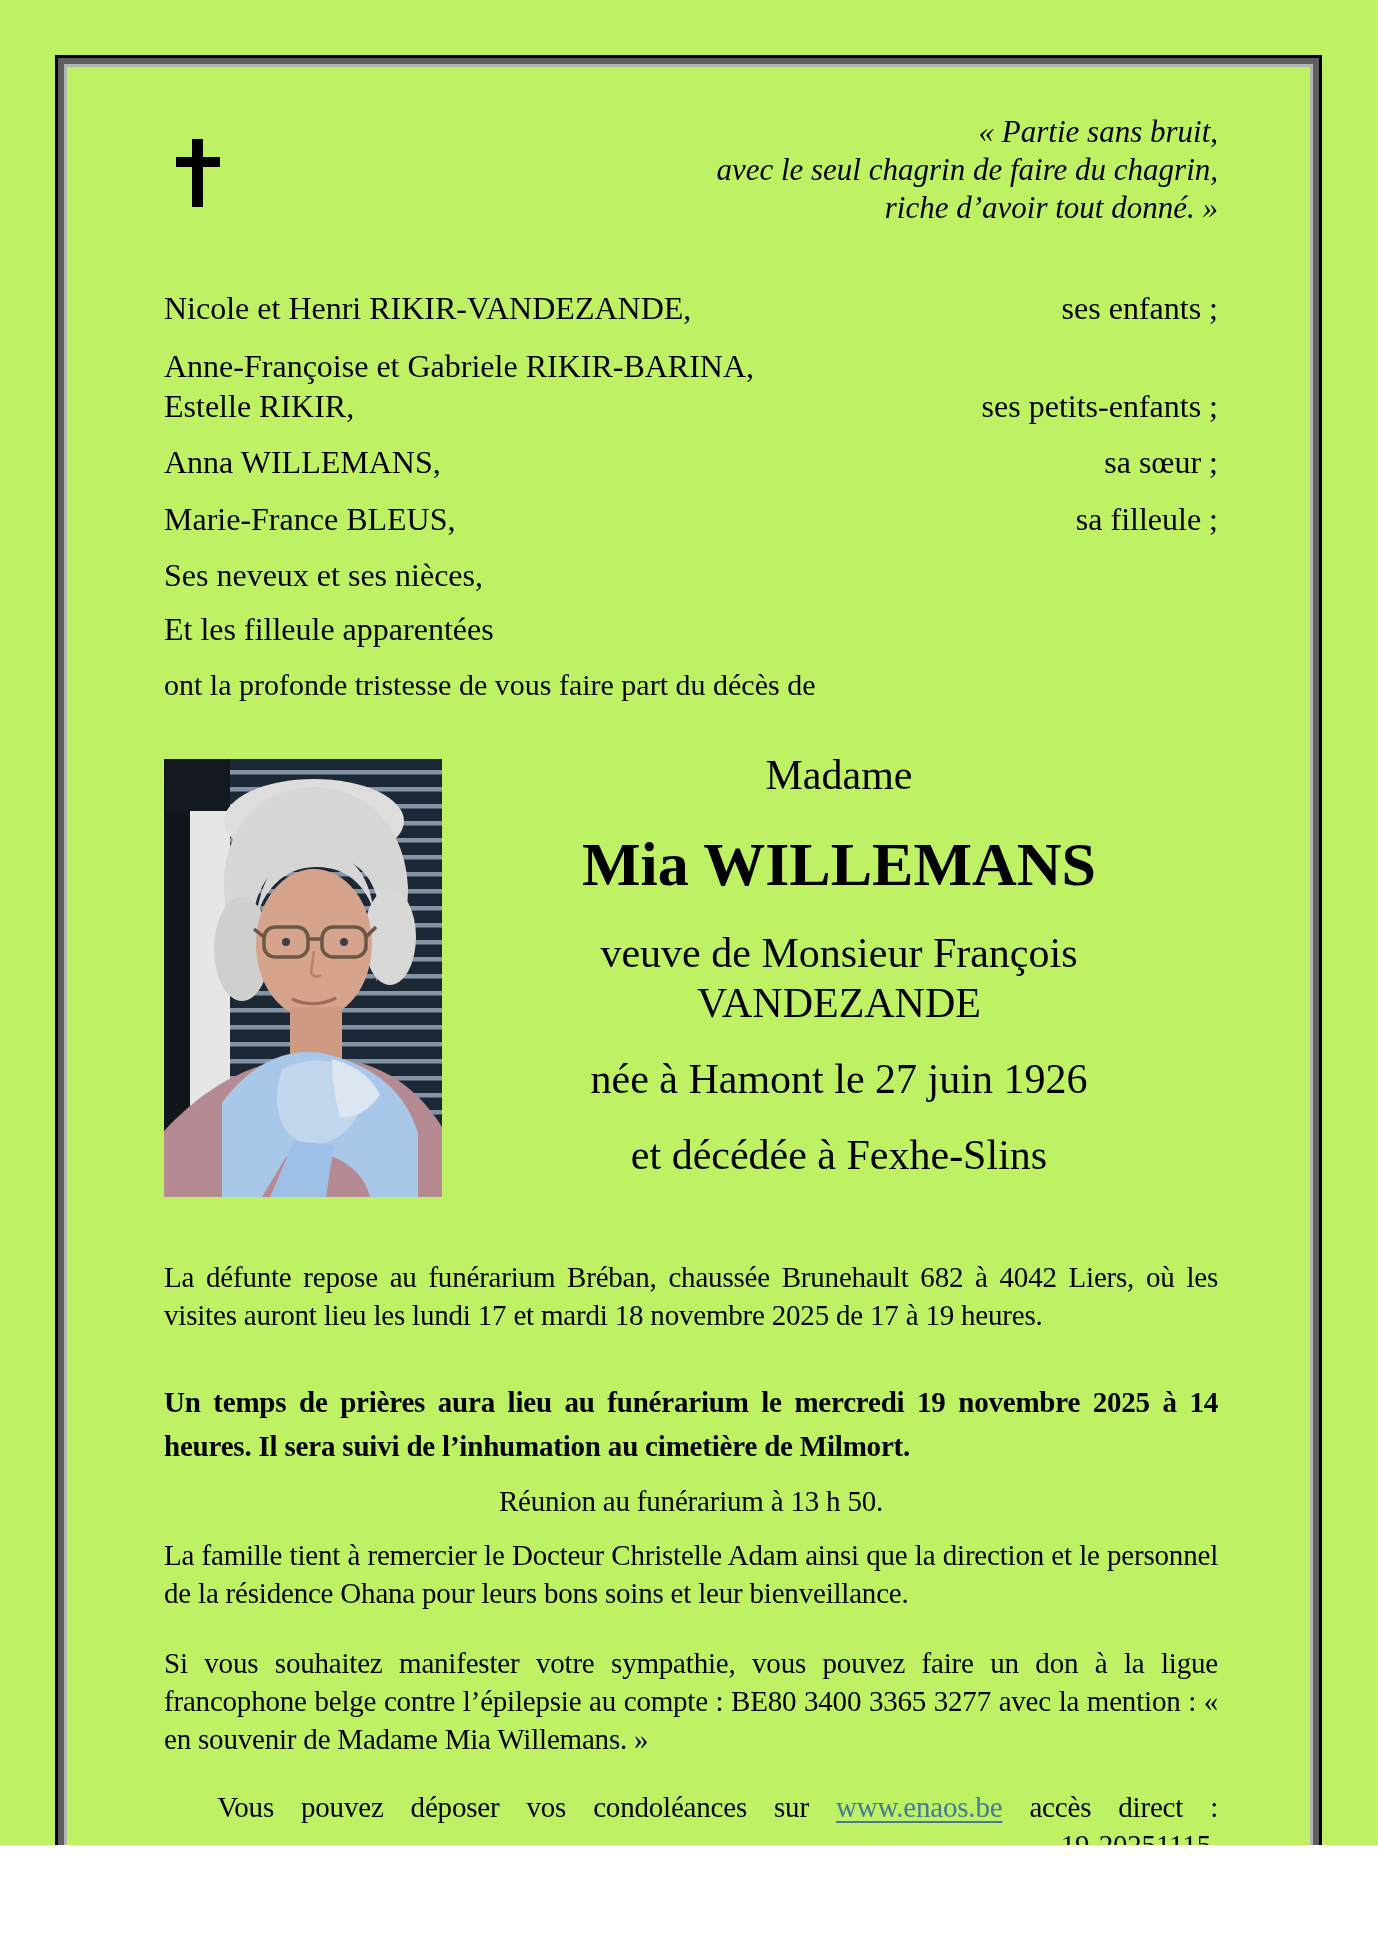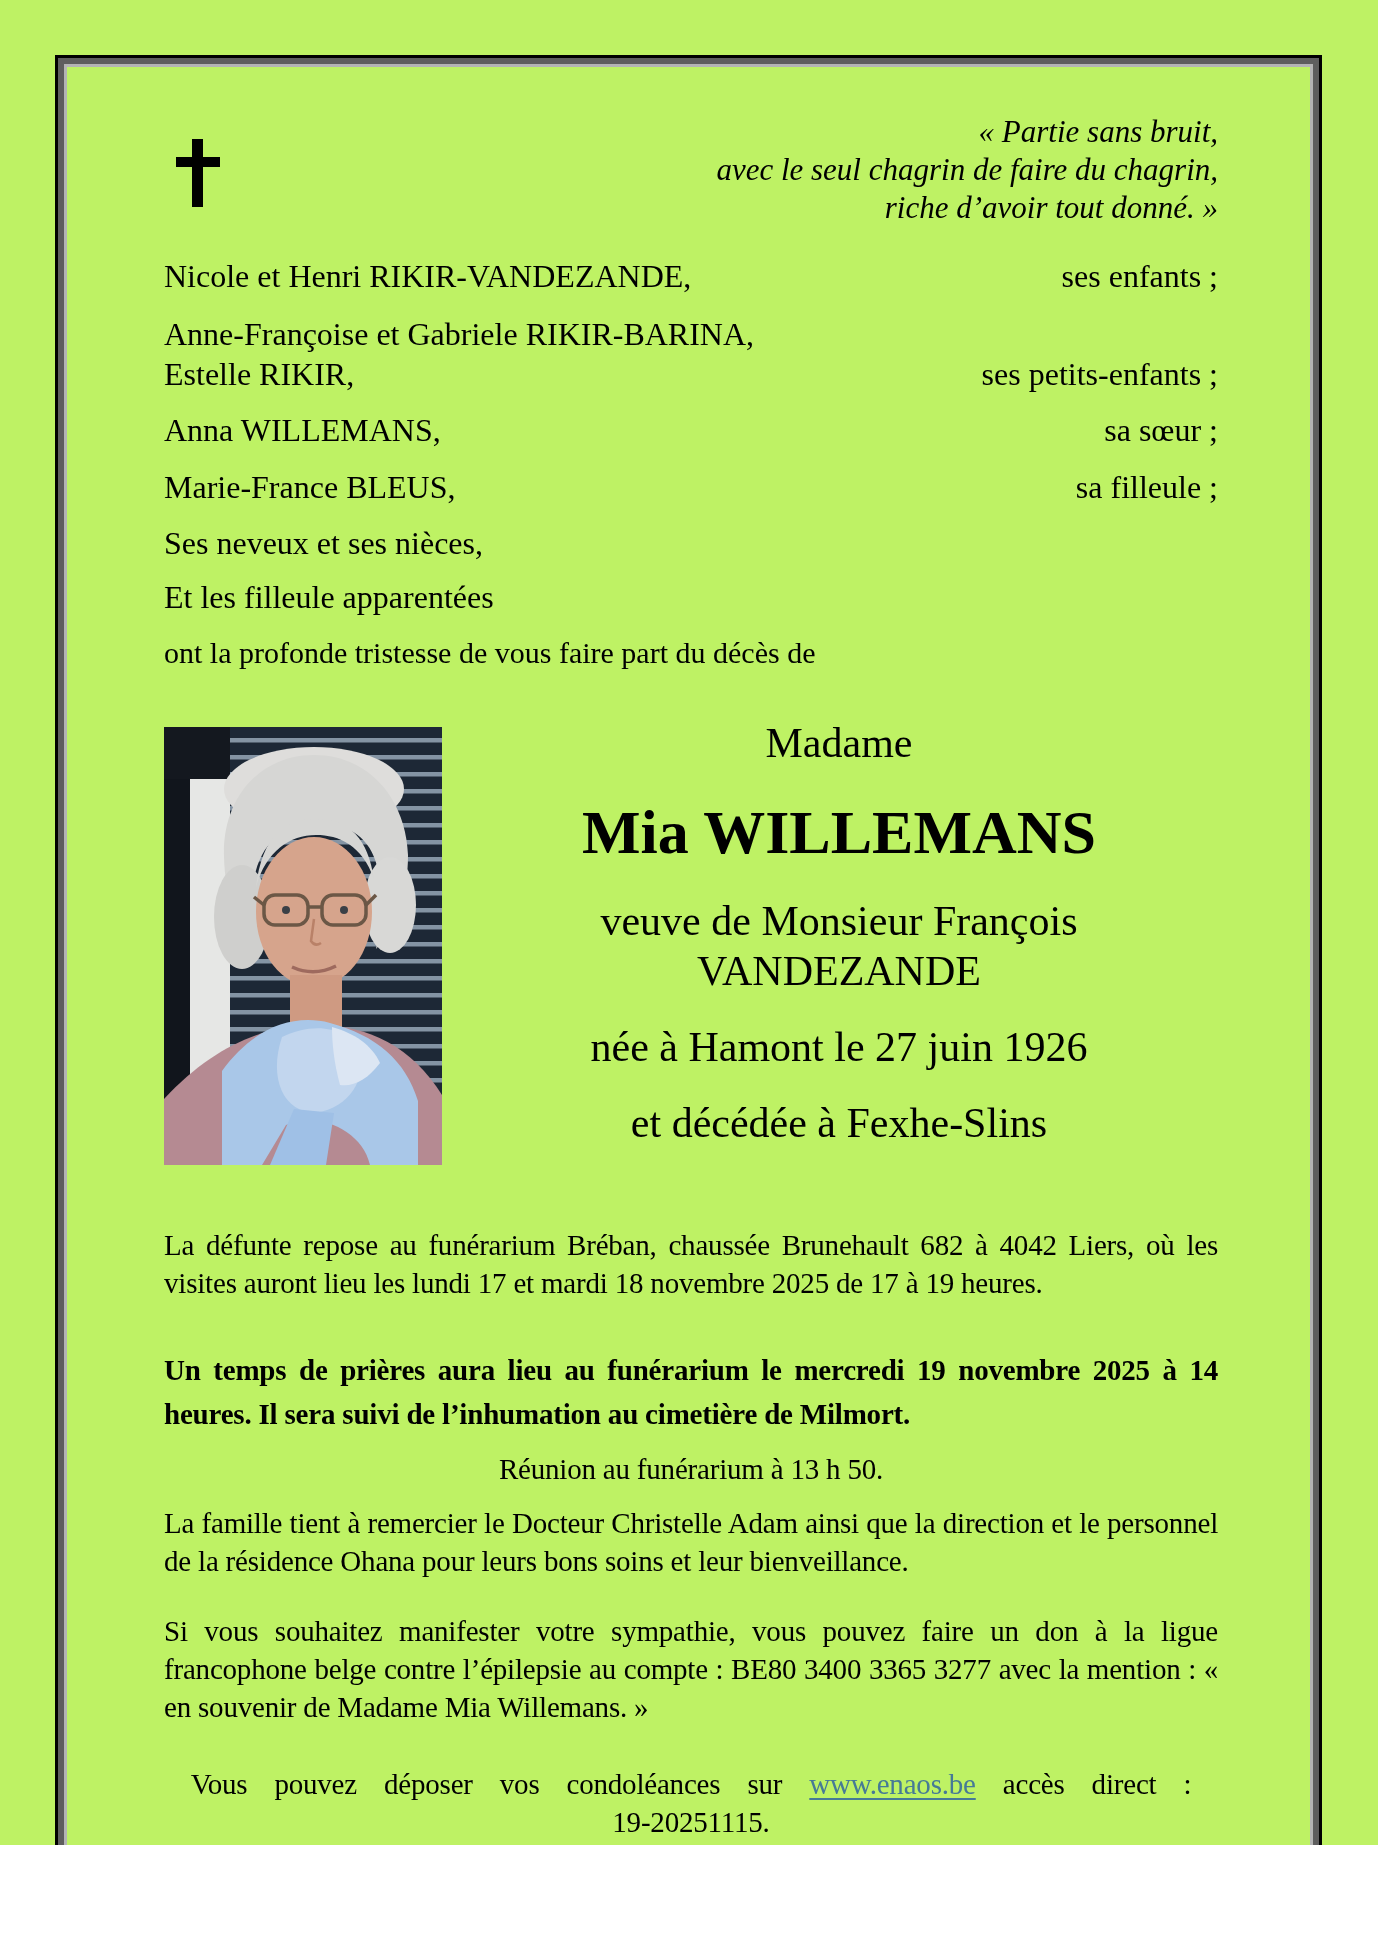--- a/index.html
+++ b/index.html
@@ -46,21 +46,21 @@
     width: 44px; height: 10px; background: #000;
   }
   
   .quote {
     text-align: right;
     font-style: italic;
     font-size: 31px;
     line-height: 38px;
   }
   
-  .family { margin-top: 29px; font-size: 32px; line-height: 40px; }
+  .family { margin-top: 61px; font-size: 32px; line-height: 40px; }
   .frow { display: flex; justify-content: space-between; }
   .mb18 { margin-bottom: 18px; }
   .mb17 { margin-bottom: 17px; }
   .mb16 { margin-bottom: 16px; }
   .mb14 { margin-bottom: 14px; }
   .mb0  { margin-bottom: 0; }
   .intro { font-size: 30px; line-height: 40px; }
   
   .id-section { display: flex; align-items: center; margin-top: 45px; }
   .portrait { width: 278px; height: 438px; flex: 0 0 auto; display: block; }
@@ -68,21 +68,21 @@
   .id-line { font-size: 42px; line-height: 50px; margin-bottom: 26px; }
   .id-name { font-size: 62px; line-height: 76px; font-weight: bold; margin-bottom: 26px; }
   .sup { font-size: 58%; vertical-align: super; line-height: 0; }
   
   .para { font-size: 29px; line-height: 38px; text-align: justify; letter-spacing: -0.2px; }
   .p-repose   { margin-top: 52px; }
   .p-prayer   { margin-top: 46px; font-weight: bold; line-height: 44px; }
   .p-meeting  { margin-top: 14px; text-align: center; }
   .p-thanks   { margin-top: 16px; }
   .p-donation { margin-top: 32px; }
-  .p-condol   { margin-top: 39px; text-align: center; }
+  .p-condol   { margin-top: 30px; text-align: right; }
   .cond-line1 { word-spacing: 20px; }
   a.enaos {
     color: #467a96;
     text-decoration: underline;
     text-underline-offset: 4px;
   }
 </style>
 </head>
 <body>
 

